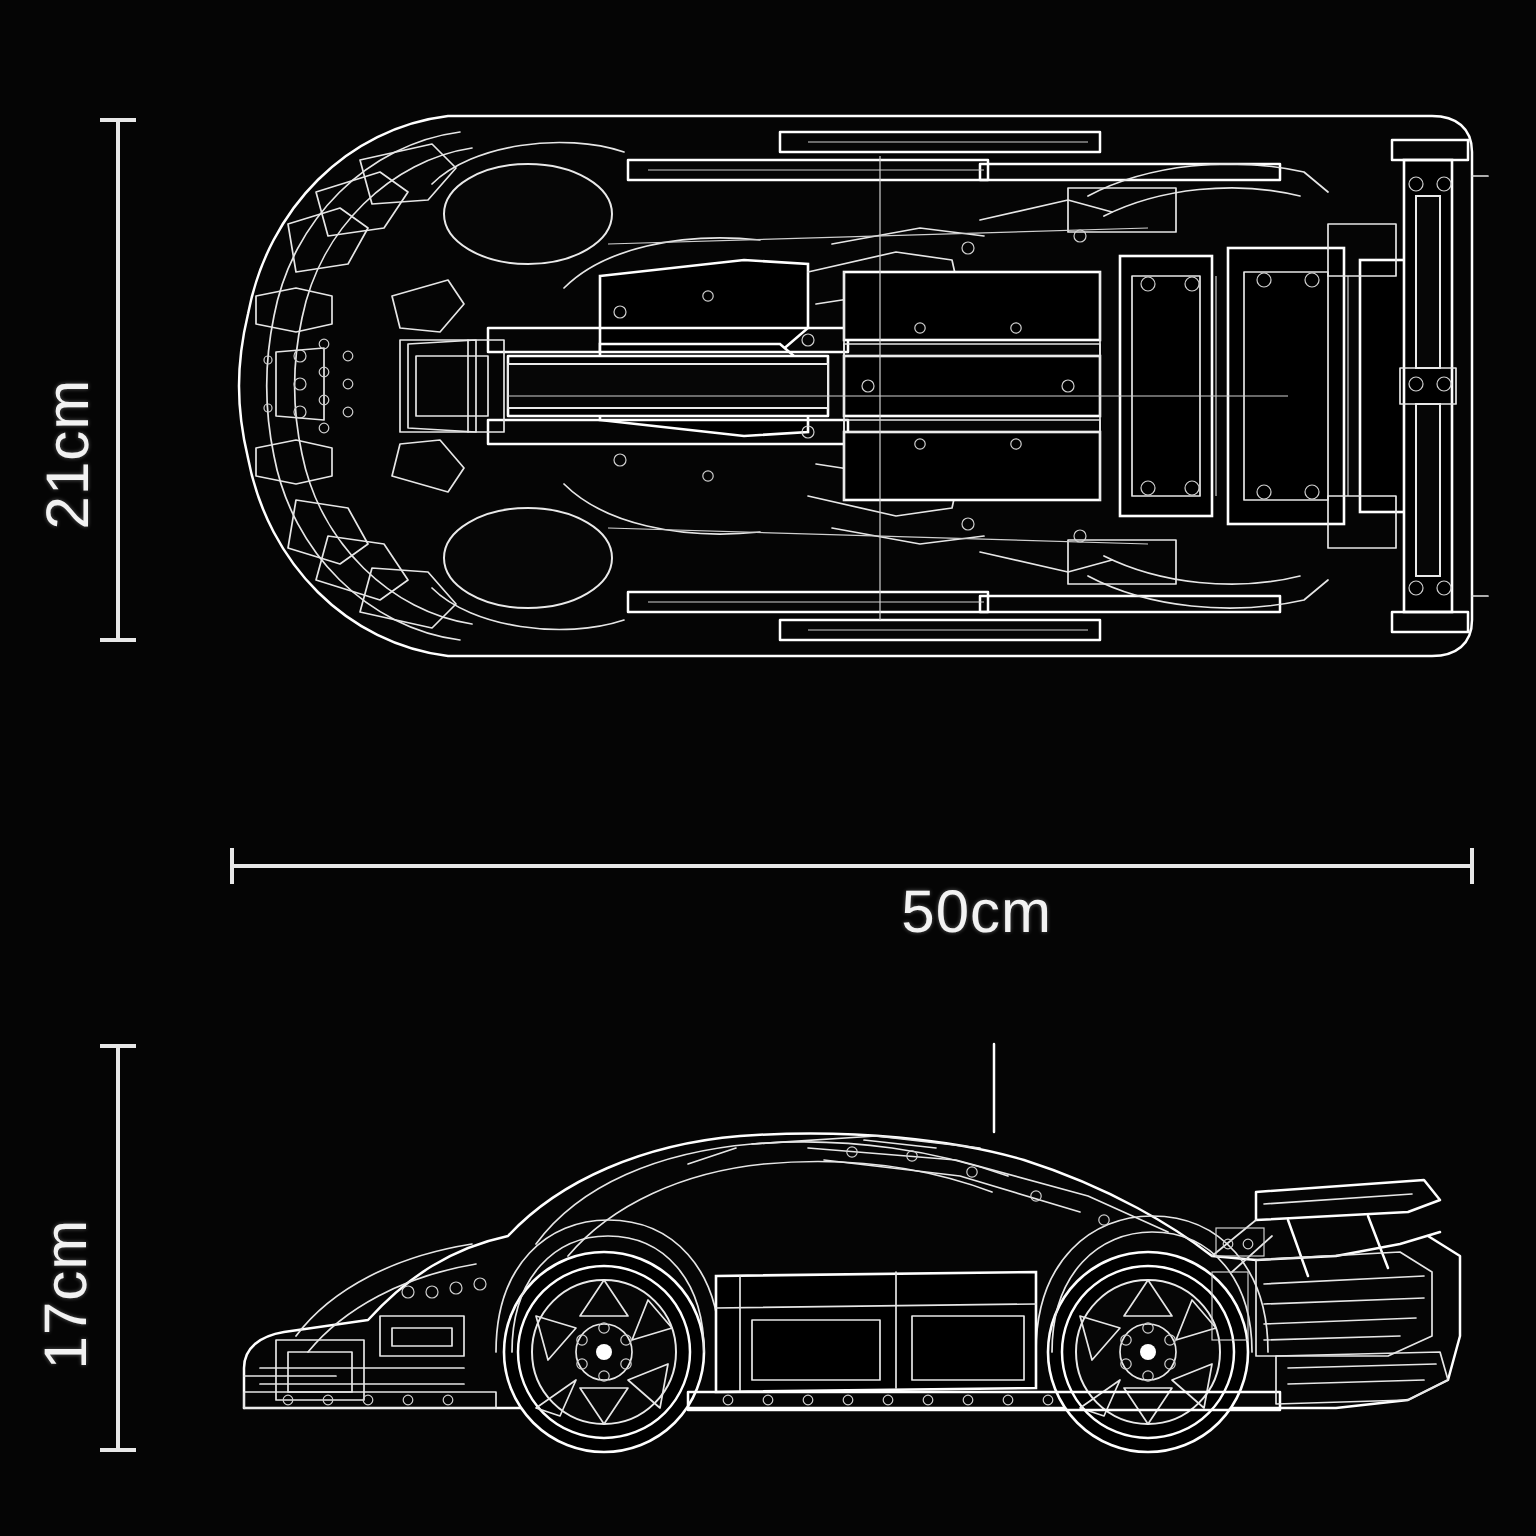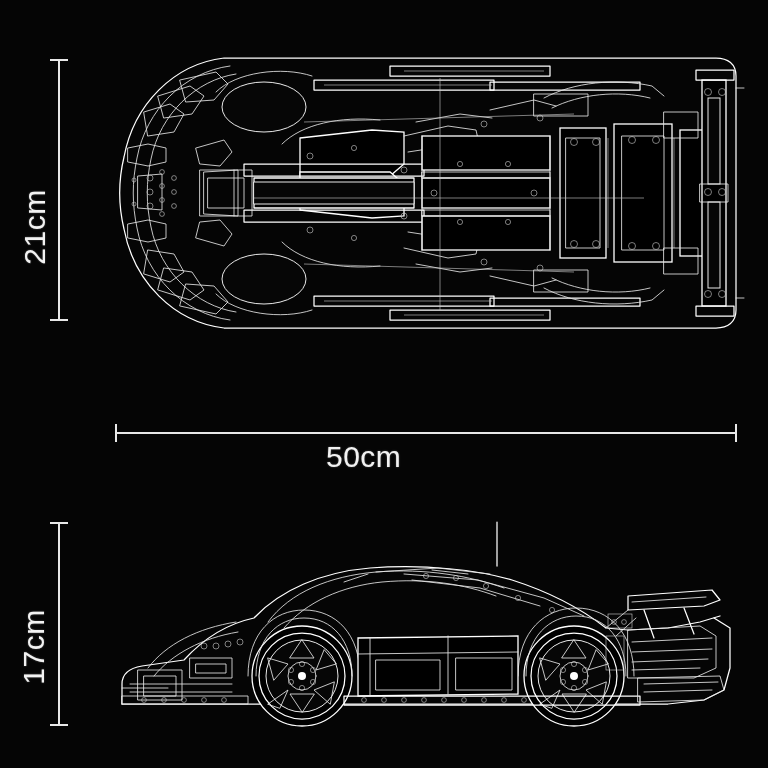--- a/index.html
+++ b/index.html
@@ -224,21 +224,21 @@
     <div class="dimline v" style="left:58px;top:60px;height:260px;"></div>
     <div class="cap h" style="left:50px;top:59px;"></div>
     <div class="cap h" style="left:50px;top:319px;"></div>
     <div class="dim-label v" style="left:-5px;top:212px;width:80px;text-align:center;font-size:30px;">21cm</div>
   </div>
 
   <div>
     <div class="dimline h" style="left:116px;top:432px;width:620px;"></div>
     <div class="cap v" style="left:115px;top:424px;"></div>
     <div class="cap v" style="left:735px;top:424px;"></div>
-    <div class="dim-label" style="left:326px;top:442px;width:200px;text-align:left;font-size:30px;">50cm</div>
+    <div class="dim-label" style="left:326px;top:442px;width:200px;text-align:right;font-size:30px;">50cm</div>
   </div>
 
   <div class="view" style="left:108px;top:518px;width:636px;height:208px;">
     <svg width="636" height="208" viewBox="0 0 636 208" aria-hidden="true">
 
       <g class="wire">
           <path d="M389 4 L389 48"></path>
         </g>
 
       <g class="wire">

